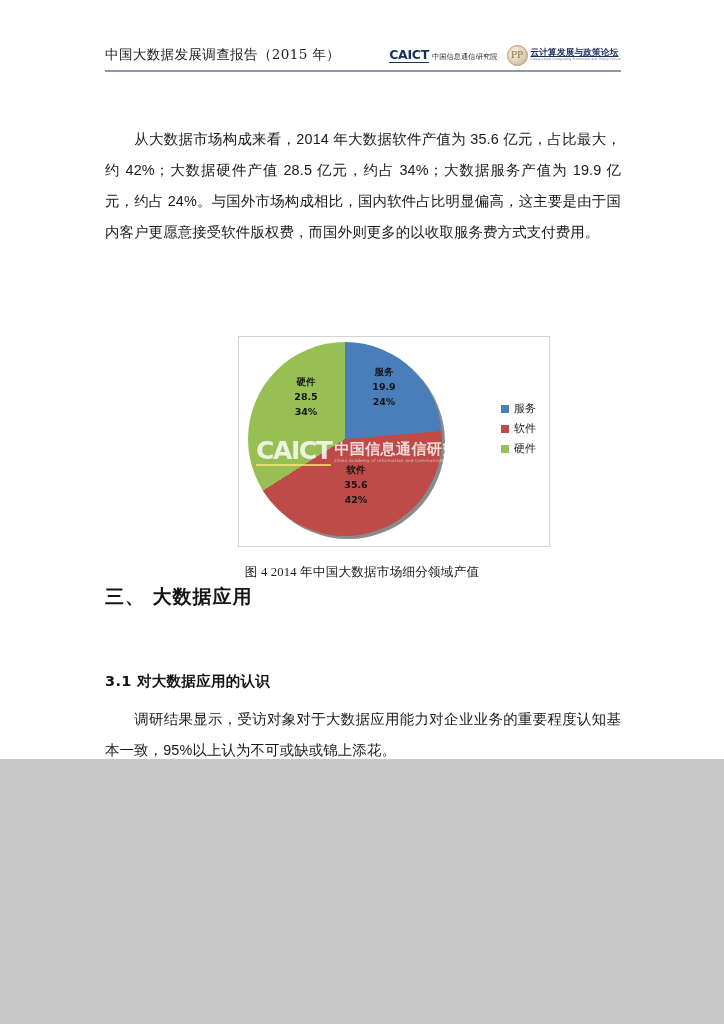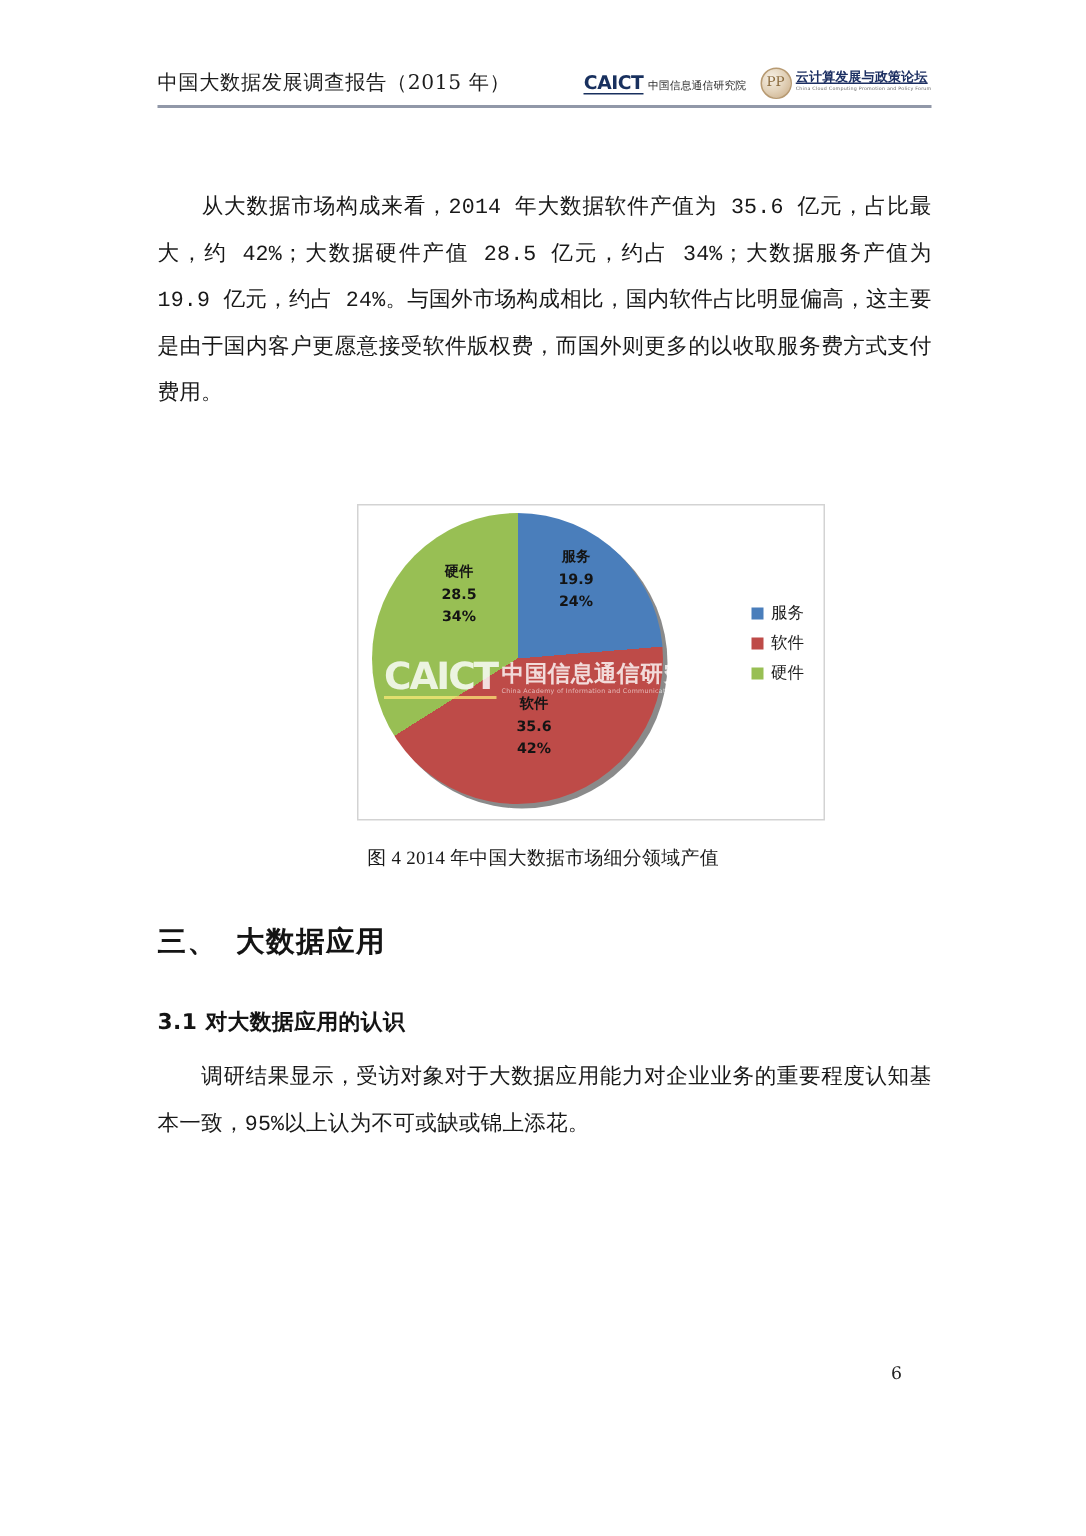--- a/index.html
+++ b/index.html
@@ -3,21 +3,21 @@
 <meta charset="utf-8">
 <style>
   html, body {
     margin: 0;
     padding: 0;
     background: #c8c8c8;
   }
   .page {
     position: relative;
     width: 724px;
-    height: 1024px;
+    height: 759px;
     background: #ffffff;
     overflow: hidden;
     font-family: "DejaVu Sans", "Liberation Sans", sans-serif;
     color: #1a1a1a;
   }
 
   
   .header {
     position: absolute;
     left: 105px;
@@ -134,21 +134,21 @@
     position: absolute;
     font-family: "DejaVu Sans", "Liberation Sans", sans-serif;
     font-weight: bold;
     font-size: 19px;
     color: #141414;
     letter-spacing: 1px;
     white-space: nowrap;
   }
   .para {
     position: absolute;
-    font-family: Liberation Mono, monospace;
+    font-family: Liberation Sans, sans-serif;
     font-size: 14.4px;
     line-height: 31px;
     color: #181818;
     text-align: justify;
     text-justify: inter-character;
     letter-spacing: 0.15px;
   }
   .para .indent { display: inline-block; width: 29px; }
 
   
@@ -359,21 +359,21 @@
       </div>
       <div class="legend-row">
         <span class="legend-swatch" id="sw2" style="background: rgb(152, 191, 84);"></span>
         <span class="legend-text">硬件</span>
       </div>
     </div>
   </div>
 
   <div class="fig-caption">图 4 2014 年中国大数据市场细分领域产值</div>
 
-  <div class="h1" style="left:105px; top:615px;font-family:Liberation Mono, monospace;">三、 大数据应用</div>
+  <div class="h1" style="left:105px; top:584px;">三、 大数据应用</div>
 
   <div class="h2" style="left:105px; top:672px;">3.1 对大数据应用的认识</div>
 
   <div class="para" style="left:105px; top:704px; width:516px;"><span class="indent"></span><span>调研结果显示，受访对象对于大数据应用能力对企业业务的重要程度认知基本一致，95%以上认为不可或缺或锦上添花。</span></div>
 
   <div class="page-number">6</div>
 
 </div>
 
 </body></html>

